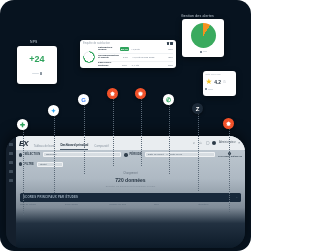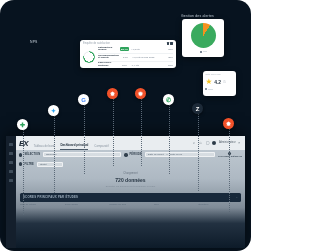--- a/index.html
+++ b/index.html
@@ -56,21 +56,21 @@
   .rate-foot{display:flex;align-items:center;gap:1px;margin-top:2.5px;}
   .rate-foot .sq{width:2px;height:2px;background:#8d98a2;}
   .rate-foot .bar{width:5px;height:1.2px;background:#d9dfe4;}
 
   
   .pin{position:absolute;width:11px;height:11px;border-radius:50%;display:flex;align-items:center;justify-content:center;
        box-shadow:0 1px 3px rgba(0,0,0,.55);font-size:6px;font-weight:bold;z-index:3;}
   .leader{position:absolute;width:0;border-left:.8px dotted #5c6a78;z-index:2;}
 
   
-  #window{position:absolute;left:6px;top:136px;width:239px;height:112px;border-radius:0;overflow:hidden;
+  #window{position:absolute;left:6px;top:136px;width:239px;height:112px;border-radius:16px;overflow:hidden;
           box-shadow:0 -3px 14px rgba(0,0,0,.55);background:#0d1b29;}
   #rail{position:absolute;left:0;top:0;width:10px;height:100%;background:#141f2c;}
   .rail-dot{position:absolute;left:3.4px;width:3.2px;height:3.2px;border-radius:.6px;background:#3d4b59;}
   #pane{position:absolute;left:10px;top:0;right:0;height:100%;background:linear-gradient(180deg,#c3ccd4 0%,#aeb9c3 38%,#7f8b97 64%,#223141 78%,#0d1b29 100%);}
 
   
   #hdr{height:14px;background:#e9edf0;display:flex;align-items:center;padding:0 3px;box-sizing:border-box;}
   .logo{font-size:8px;font-weight:bold;color:#1b2733;letter-spacing:-1px;font-style:italic;margin-right:6px;}
   .tabs{display:flex;gap:6px;align-items:flex-end;height:100%;padding-bottom:1px;}
   .tab{font-size:2.9px;color:#8b96a1;white-space:nowrap;padding-bottom:2px;}
@@ -103,20 +103,27 @@
   .sb-chev{margin-left:auto;font-size:3px;color:#6b7c8c;}
   .thead{display:flex;margin:1.6px 4px 0 4px;gap:2px;}
   .th{flex:1;font-size:2.4px;color:#5c6b7a;white-space:nowrap;overflow:hidden;}
 </style>
 </head>
 <body>
 
 <div id="root">
 
   <div class="card-title" id="nps-title">NPS</div>
+  <div class="card" id="nps-card">
+    <div class="nps-value">+24</div>
+    <div class="nps-foot">
+      <span class="bar"></span>
+      <span class="sq"></span>
+    </div>
+  </div>
 
   <div class="card" id="table-card">
     <div class="tc-head">
       <div class="tc-head-t">Enquête de satisfaction</div>
       <div class="tc-head-icons">
         <i></i>
         <i></i>
       </div>
     </div>
     <div class="tc-body">

